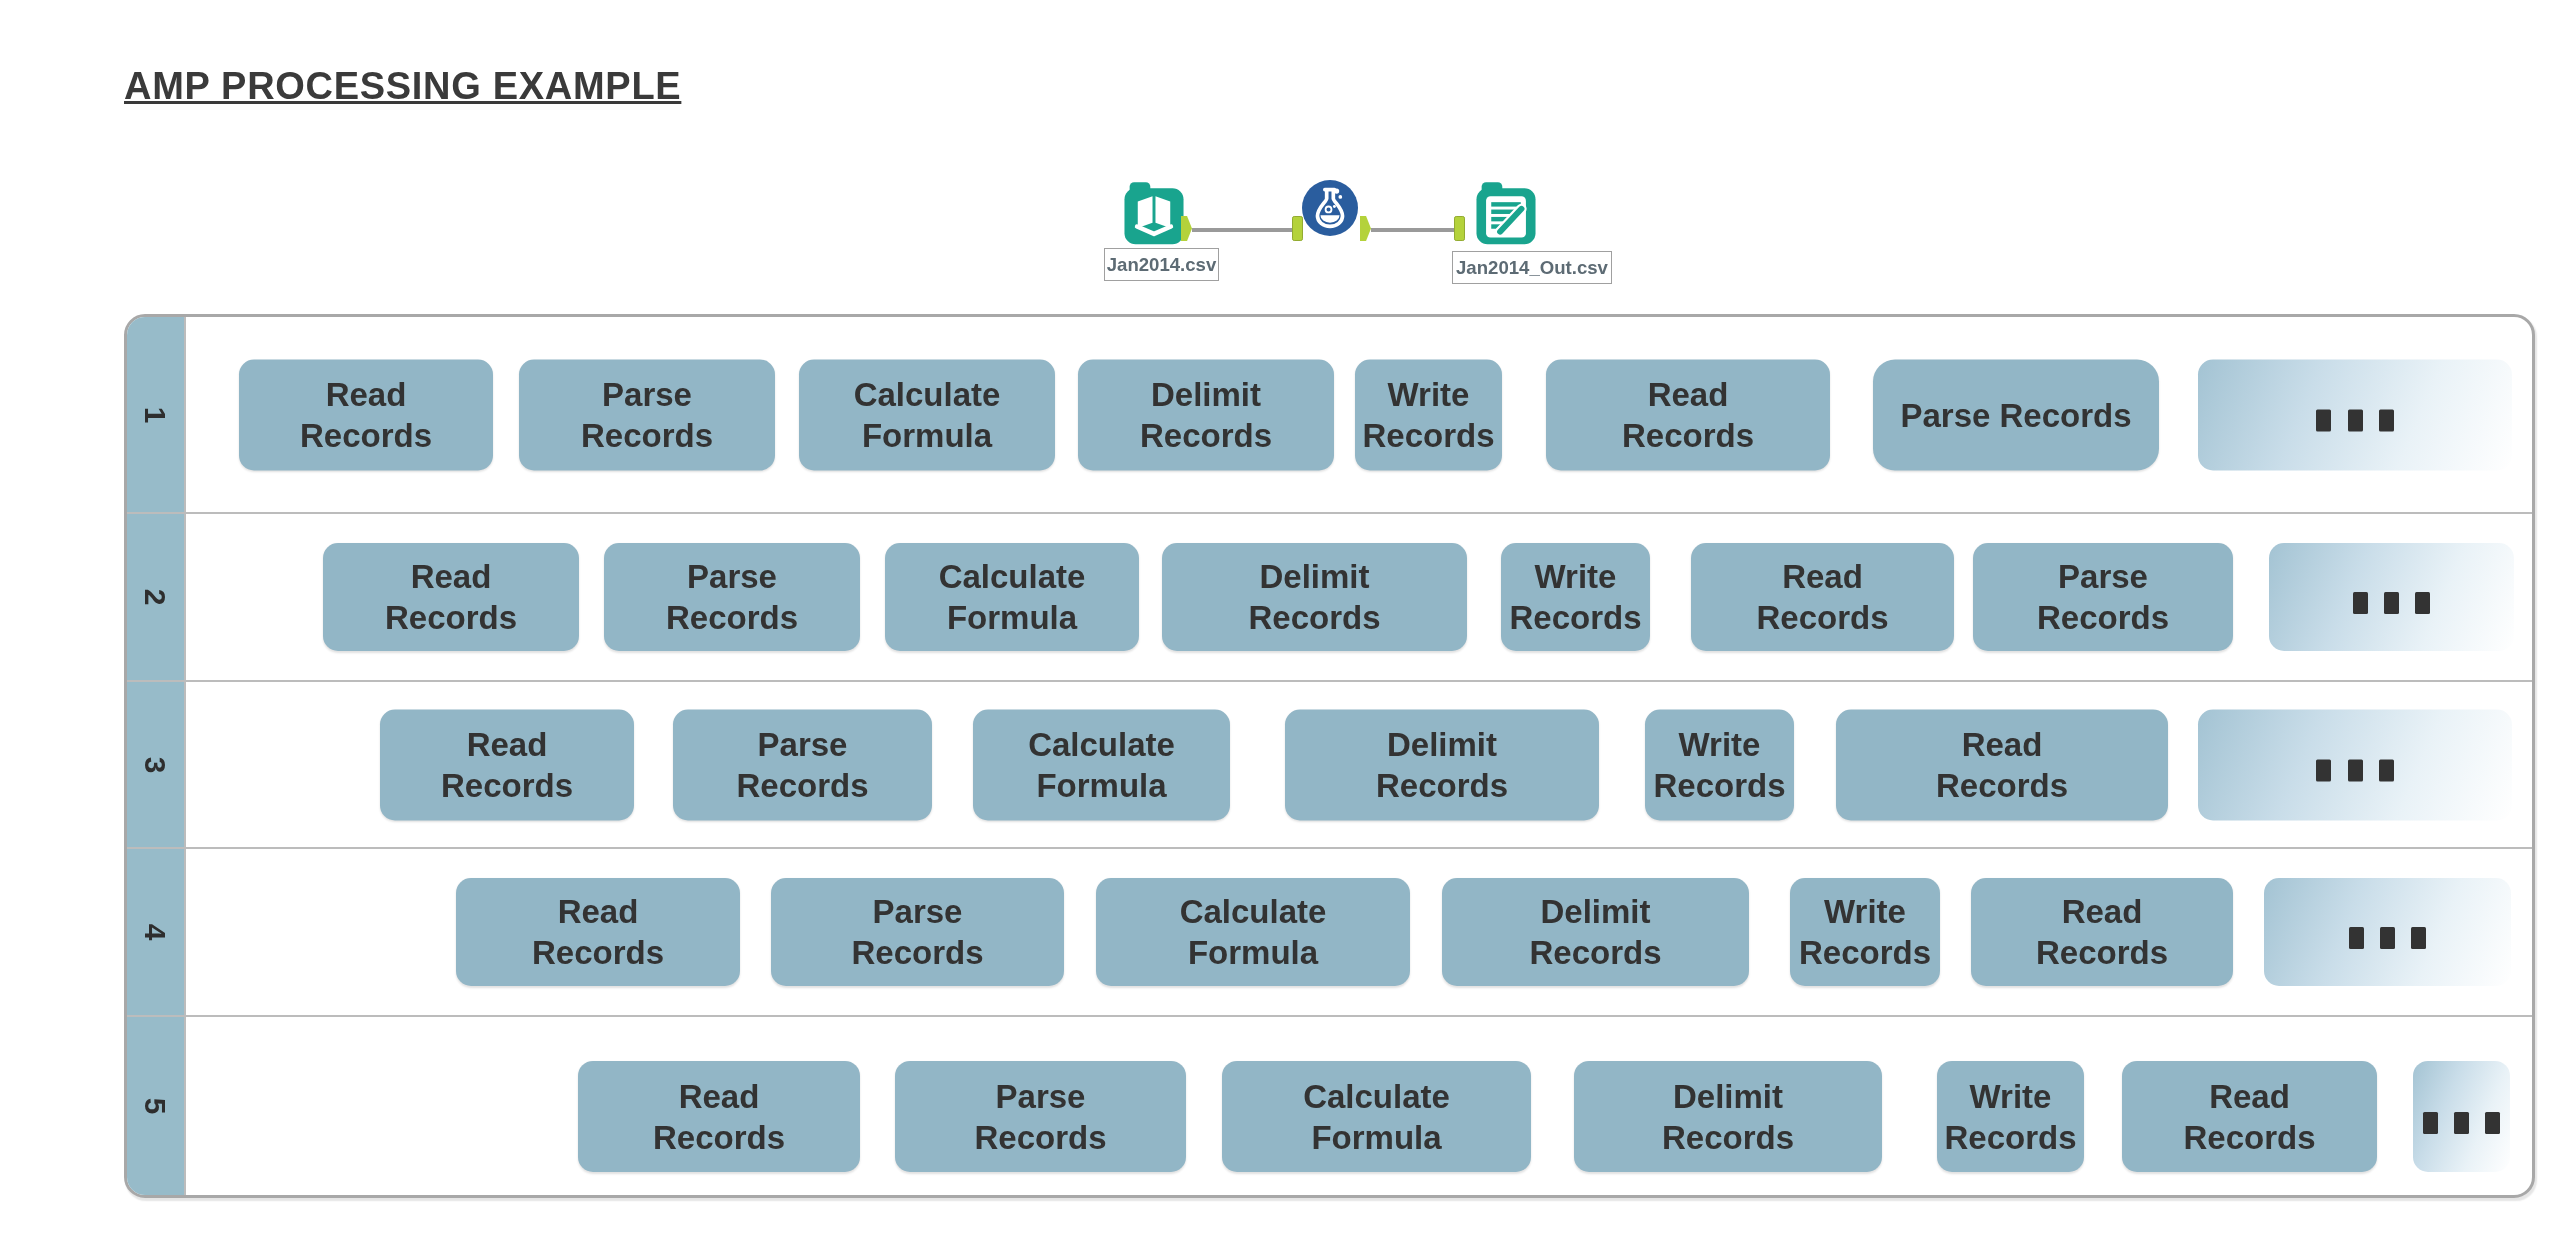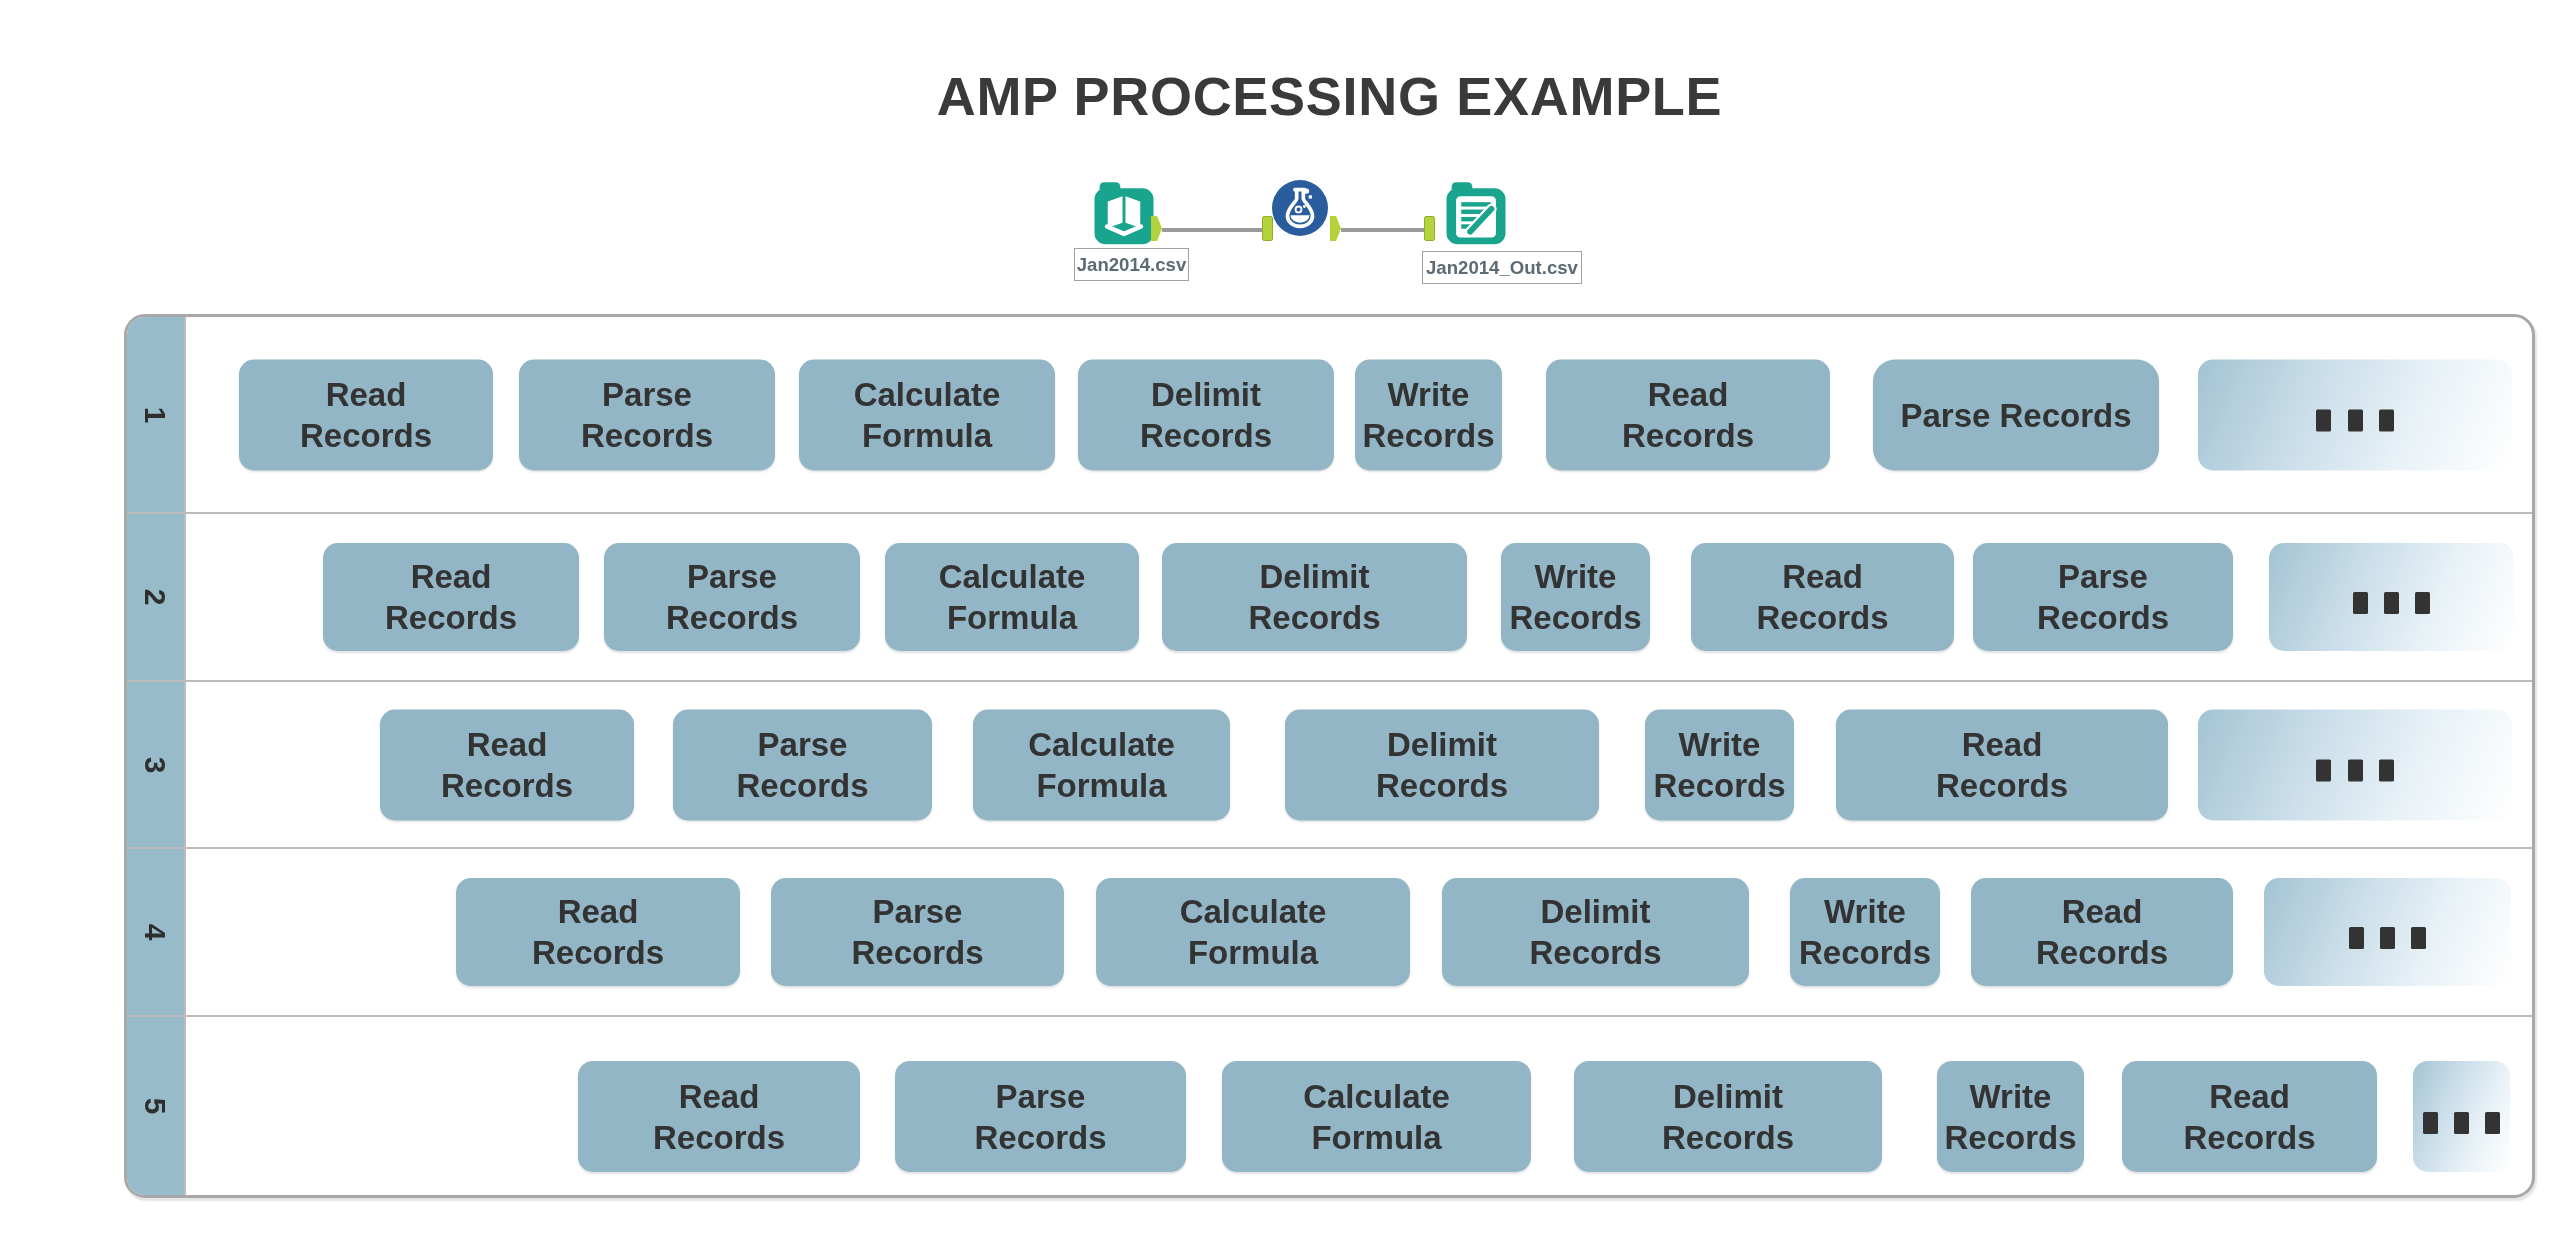--- a/index.html
+++ b/index.html
@@ -5,26 +5,26 @@
   * { margin:0; padding:0; box-sizing:border-box; }
   html,body { background:#ffffff; }
   .canvas {
     position:relative; width:2576px; height:1254px; overflow:hidden;
     background:#ffffff; font-family:"Liberation Sans", sans-serif;
   }
 
   
   .title {
     position:absolute; left:124px; top:65px; width:2411px;
-    text-align:center; font-size:54px; font-weight:bold;
-    color:#3a3a3a; letter-spacing:0.7px; white-space:nowrap;
+    font-size:38px; font-weight:bold;
+    color:#3a3a3a; letter-spacing:0.7px; white-space:nowrap;text-decoration:underline;
   }
 
   
-  .workflow { position:absolute; left:1074px; top:177px; width:535px; height:111px;text-align:right; }
+  .workflow { position:absolute; left:1104px; top:177px; width:535px; height:111px;text-align:right; }
   .wf-icon { position:absolute; }
   .wf-line { position:absolute; height:3.7px; background:#9a9a9a; top:51px; }
   .anchor  { position:absolute; top:39px; width:11px; height:25px; background:#b4d23b; }
   .anchor.out { clip-path:polygon(0 0, 55% 0, 100% 50%, 55% 100%, 0 100%); }
   .anchor.in  { border-radius:2.2px; border:1.5px solid #93ab31; }
   .wf-label {
     position:absolute; height:33px; background:#ffffff;
     border:1.5px solid #a0a0a0; color:#5d6b74; font-size:18.6px; font-weight:bold;
     display:flex; align-items:center; justify-content:center; white-space:nowrap;
   }

